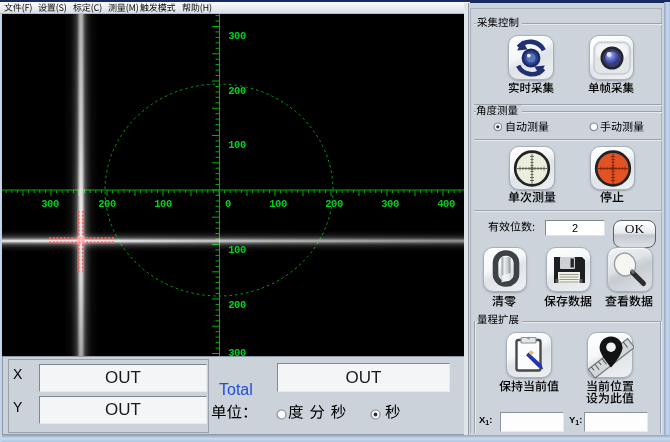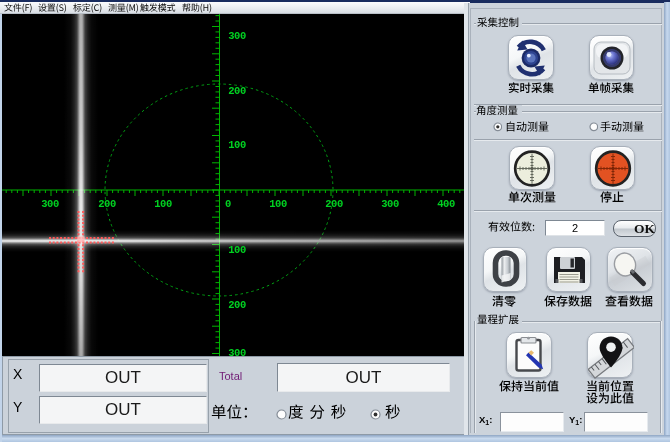--- a/index.html
+++ b/index.html
@@ -142,21 +142,21 @@
       <path d="M47 224H113M47 228.6H113M76.5 197V259M81.1 197V259"></path>
     </g>
     <rect x="75.5" y="222.5" width="7" height="6" fill="#ffb8b8" opacity="0.85"></rect>
   </svg>
 <div class="abs" style="left:2px;top:356px;width:465px;height:79px;background:#cbd2da;border:1px solid #8e9aa6;border-right:none"></div>
 <div class="abs" style="left:8px;top:359px;width:201px;height:74px;border:1px solid #97a1ab;background:#cbd2da"></div>
 <div class="abs" style="left:13px;top:366px;width:20px;height:18px;font-size:14px;color:#000">X</div>
 <div class="abs" style="left:13px;top:399px;width:20px;height:18px;font-size:14px;color:#000">Y</div>
 <div class="abs" style="left:39px;top:364px;width:168px;height:28px;background:#f4f5f6;border-top:1px solid #7e8893;border-left:1px solid #7e8893;border-bottom:1px solid #e8eaec;border-right:1px solid #e8eaec;text-align:center;line-height:26px;font-size:17px;color:#1a1a1a">OUT</div>
 <div class="abs" style="left:39px;top:396px;width:168px;height:28px;background:#f4f5f6;border-top:1px solid #7e8893;border-left:1px solid #7e8893;border-bottom:1px solid #e8eaec;border-right:1px solid #e8eaec;text-align:center;line-height:26px;font-size:17px;color:#1a1a1a">OUT</div>
-<div class="abs" style="left:219px;top:370px;font-size:11px;color:#701a75">Total</div>
+<div class="abs" style="left:219px;top:381px;font-size:16px;color:#1d4ed8">Total</div>
 <div class="abs" style="left:277px;top:363px;width:173px;height:29px;background:#f4f5f6;border-top:1px solid #7e8893;border-left:1px solid #7e8893;border-bottom:1px solid #e8eaec;border-right:1px solid #e8eaec;text-align:center;line-height:27px;font-size:17px;color:#1a1a1a">OUT</div>
 <svg style="position:absolute;left:211.0px;top:403.5px;overflow:visible" width="46.5" height="18.3">
     <g fill="#000" transform="translate(0,13.64)">
       <path transform="translate(0.00,0) scale(0.015500,-0.015500)" d="M221 437H459V329H221ZM536 437H785V329H536ZM221 603H459V497H221ZM536 603H785V497H536ZM709 836C686 785 645 715 609 667H366L407 687C387 729 340 791 299 836L236 806C272 764 311 707 333 667H148V265H459V170H54V100H459V-79H536V100H949V170H536V265H861V667H693C725 709 760 761 790 809Z"></path>
       <path transform="translate(15.50,0) scale(0.015500,-0.015500)" d="M369 658V585H914V658ZM435 509C465 370 495 185 503 80L577 102C567 204 536 384 503 525ZM570 828C589 778 609 712 617 669L692 691C682 734 660 797 641 847ZM326 34V-38H955V34H748C785 168 826 365 853 519L774 532C756 382 716 169 678 34ZM286 836C230 684 136 534 38 437C51 420 73 381 81 363C115 398 148 439 180 484V-78H255V601C294 669 329 742 357 815Z"></path>
       <path transform="translate(31.00,0) scale(0.015500,-0.015500)" d="M250 486C290 486 326 515 326 560C326 606 290 636 250 636C210 636 174 606 174 560C174 515 210 486 250 486ZM250 -4C290 -4 326 26 326 71C326 117 290 146 250 146C210 146 174 117 174 71C174 26 210 -4 250 -4Z"></path>
     </g>
   </svg>
 <svg class="abs" style="left:275.5px;top:409.0px" width="11.0" height="11.0">
     <circle cx="5.5" cy="5.5" r="4.5" fill="#fdfdfd" stroke="#848c96" stroke-width="1.2"></circle>
@@ -315,21 +315,21 @@
 <svg style="position:absolute;left:488.0px;top:221.0px;overflow:visible" width="47.1" height="13.0">
     <g fill="#000" transform="translate(0,9.68)">
       <path transform="translate(0.00,0) scale(0.011000,-0.011000)" d="M391 840C379 797 365 753 347 710H63V640H316C252 508 160 386 40 304C54 290 78 263 88 246C151 291 207 345 255 406V-79H329V119H748V15C748 0 743 -6 726 -6C707 -7 646 -8 580 -5C590 -26 601 -57 605 -77C691 -77 746 -77 779 -66C812 -53 822 -30 822 14V524H336C359 562 379 600 397 640H939V710H427C442 747 455 785 467 822ZM329 289H748V184H329ZM329 353V456H748V353Z"></path>
       <path transform="translate(11.00,0) scale(0.011000,-0.011000)" d="M169 600C137 523 87 441 35 384C50 374 77 350 88 339C140 399 197 494 234 581ZM334 573C379 519 426 445 445 396L505 431C485 479 436 551 390 603ZM201 816C230 779 259 729 273 694H58V626H513V694H286L341 719C327 753 295 804 263 841ZM138 360C178 321 220 276 259 230C203 133 129 55 38 -1C54 -13 81 -41 91 -55C176 3 248 79 306 173C349 118 386 65 408 23L468 70C441 118 395 179 344 240C372 296 396 358 415 424L344 437C331 387 314 341 294 297C261 333 226 369 194 400ZM657 588H824C804 454 774 340 726 246C685 328 654 420 633 518ZM645 841C616 663 566 492 484 383C500 370 525 341 535 326C555 354 573 385 590 419C615 330 646 248 684 176C625 89 546 22 440 -27C456 -40 482 -69 492 -83C588 -33 664 30 723 109C775 30 838 -35 914 -79C926 -60 950 -33 967 -19C886 23 820 90 766 174C831 284 871 420 897 588H954V658H677C692 713 704 771 715 830Z"></path>
       <path transform="translate(22.00,0) scale(0.011000,-0.011000)" d="M369 658V585H914V658ZM435 509C465 370 495 185 503 80L577 102C567 204 536 384 503 525ZM570 828C589 778 609 712 617 669L692 691C682 734 660 797 641 847ZM326 34V-38H955V34H748C785 168 826 365 853 519L774 532C756 382 716 169 678 34ZM286 836C230 684 136 534 38 437C51 420 73 381 81 363C115 398 148 439 180 484V-78H255V601C294 669 329 742 357 815Z"></path>
       <path transform="translate(33.00,0) scale(0.011000,-0.011000)" d="M443 821C425 782 393 723 368 688L417 664C443 697 477 747 506 793ZM88 793C114 751 141 696 150 661L207 686C198 722 171 776 143 815ZM410 260C387 208 355 164 317 126C279 145 240 164 203 180C217 204 233 231 247 260ZM110 153C159 134 214 109 264 83C200 37 123 5 41 -14C54 -28 70 -54 77 -72C169 -47 254 -8 326 50C359 30 389 11 412 -6L460 43C437 59 408 77 375 95C428 152 470 222 495 309L454 326L442 323H278L300 375L233 387C226 367 216 345 206 323H70V260H175C154 220 131 183 110 153ZM257 841V654H50V592H234C186 527 109 465 39 435C54 421 71 395 80 378C141 411 207 467 257 526V404H327V540C375 505 436 458 461 435L503 489C479 506 391 562 342 592H531V654H327V841ZM629 832C604 656 559 488 481 383C497 373 526 349 538 337C564 374 586 418 606 467C628 369 657 278 694 199C638 104 560 31 451 -22C465 -37 486 -67 493 -83C595 -28 672 41 731 129C781 44 843 -24 921 -71C933 -52 955 -26 972 -12C888 33 822 106 771 198C824 301 858 426 880 576H948V646H663C677 702 689 761 698 821ZM809 576C793 461 769 361 733 276C695 366 667 468 648 576Z"></path>
       <path transform="translate(44.00,0) scale(0.011000,-0.011000)" d="M139 390C175 390 205 418 205 460C205 501 175 530 139 530C102 530 73 501 73 460C73 418 102 390 139 390ZM139 -13C175 -13 205 15 205 56C205 98 175 126 139 126C102 126 73 98 73 56C73 15 102 -13 139 -13Z"></path>
     </g>
   </svg>
 <div class="abs" style="left:545px;top:220px;width:60px;height:16px;background:#fff;border:1px solid #7e8893;border-bottom-color:#dfe3e7;border-right-color:#dfe3e7;text-align:center;font-size:11px;line-height:14px;color:#000">2</div>
-<div class="abs" style="left:613px;top:220px;width:43px;height:17px;border-radius:8px;border:1px solid #5a626c;background:linear-gradient(180deg,#ffffff,#e9ecef 45%,#c3c9cf 55%,#dde1e5);text-align:right;font-family:'Liberation Serif',serif;font-weight:bold;font-size:13.5px;line-height:16px;color:#101010">OK</div>
+<div class="abs" style="left:613px;top:220px;width:43px;height:28px;border-radius:8px;border:1px solid #5a626c;background:linear-gradient(180deg,#ffffff,#e9ecef 45%,#c3c9cf 55%,#dde1e5);text-align:center;font-family:'Liberation Serif',serif;font-weight:normal;font-size:13.5px;line-height:16px;color:#101010">OK</div>
 <div class="abs" style="left:483px;top:247px;width:44px;height:45px;border-radius:10px;background:linear-gradient(155deg,#ffffff 0%,#f5f7f8 40%,#dfe3e7 55%,#eef1f3 100%);border:1px solid #a8b0ba;box-shadow:inset 0 1px 1px #fff,0 1px 2px rgba(60,70,90,.35);">
     <svg width="44" height="44" viewBox="0 0 44 44" style="position:absolute;left:0;top:0">
 <rect x="11.5" y="5" width="21" height="31" rx="10" fill="none" stroke="#3e4146" stroke-width="5.6"></rect>
 <rect x="17.5" y="9" width="9" height="23" rx="1.5" fill="url(#cylg)"></rect>
 <path d="M17.5 27.5l9 -2.5v7l-9 2.5z" fill="#f2f3f4" opacity="0.85"></path>
 <defs>
         <linearGradient id="cylg" x1="0" y1="0" x2="1" y2="0">
 <stop offset="0" stop-color="#90969c"></stop>
           <stop offset="0.32" stop-color="#eceef0"></stop>
           <stop offset="0.7" stop-color="#c6cbd0"></stop>

